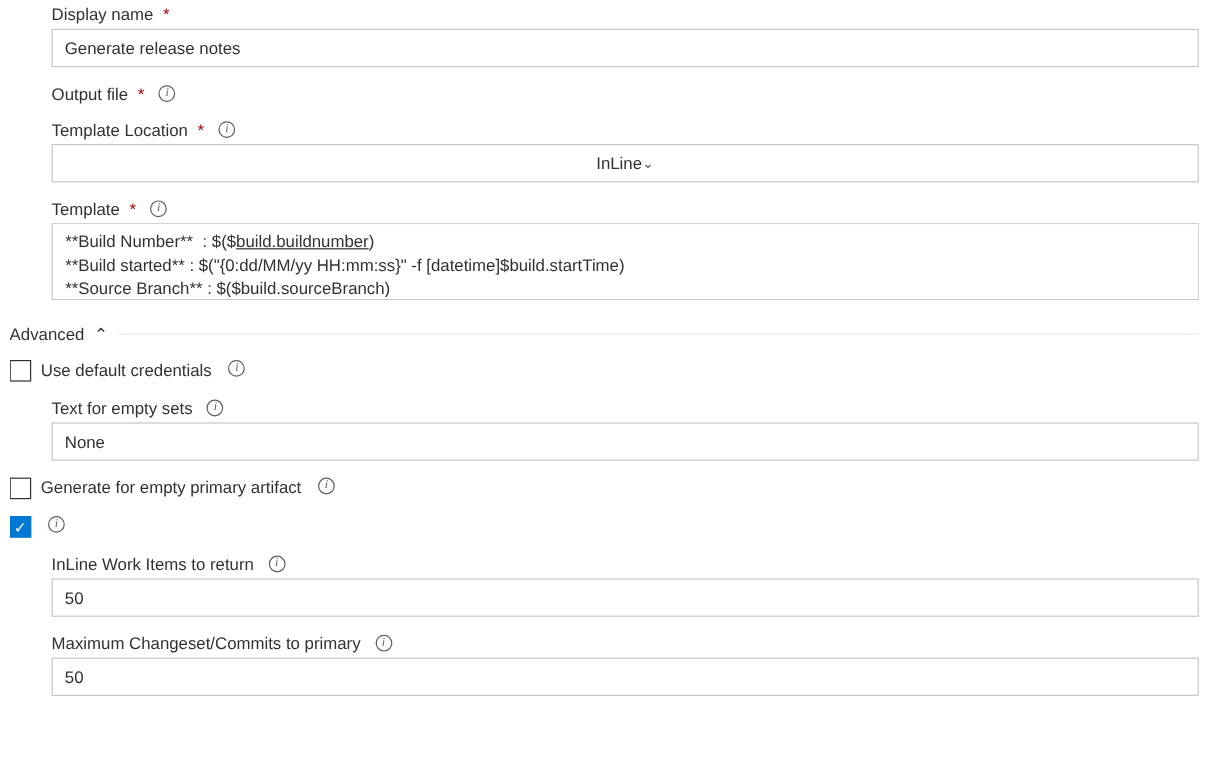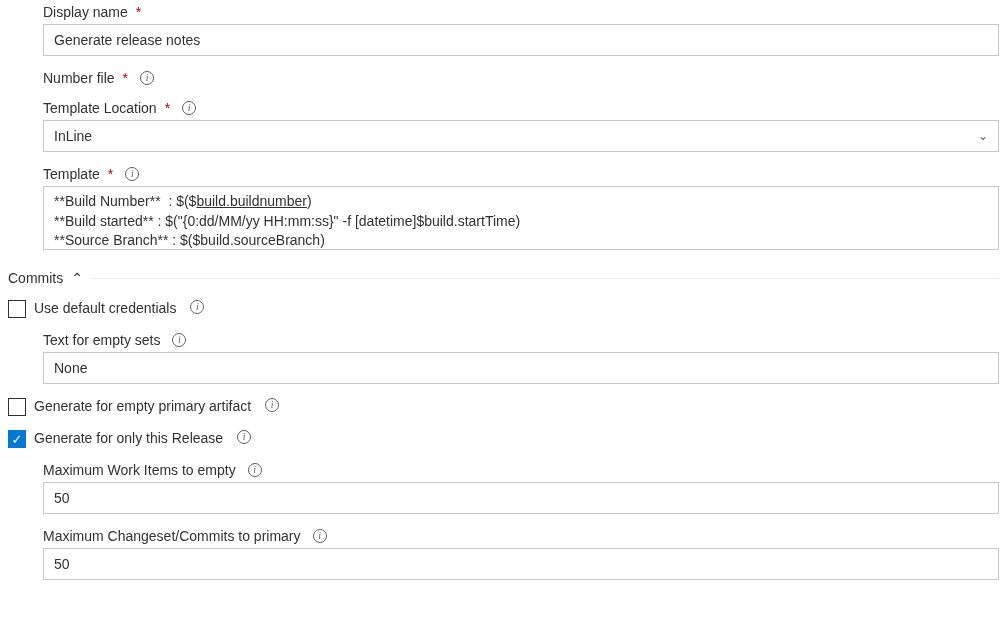--- a/index.html
+++ b/index.html
@@ -44,21 +44,21 @@
   font-size: 14px;
   color: #323130;
   padding: 5px 10px;
   outline: none;
 }
 .text-input { height: 32px; }
 .select-input {
   height: 32px;
   display: flex;
   align-items: center;
-  justify-content: space-between;
+  justify-content: center;
   cursor: pointer;
 }
 .chevron {
   font-size: 12px;
   color: #605e5c;
 }
 .textarea-input {
   height: 64px;
   resize: none;
   overflow-y: scroll;
@@ -115,21 +115,21 @@
 <div class="field-group">
   <div class="label-row">
     <span>Display name</span>
     <span class="required">*</span>
   </div>
   <input class="text-input" value="Generate release notes" style="">
 </div>
 
 <div class="field-group">
   <div class="label-row">
-    <span>Number file</span>
+    <span>Output file</span>
     <span class="required">*</span>
     <span class="info-icon">i</span>
   </div>
 </div>
 
 <div class="field-group">
   <div class="label-row">
     <span>Template Location</span>
     <span class="required">*</span>
     <span class="info-icon">i</span>
@@ -145,21 +145,21 @@
     <span>Template</span>
     <span class="required">*</span>
     <span class="info-icon">i</span>
   </div>
   <div class="textarea-input"><span>**Build Number**  : $($</span><span class="underline-part">build.buildnumber</span><span>)</span>
 <span>**Build started** : $("{0:dd/MM/yy HH:mm:ss}" -f [datetime]$build.startTime)</span>
 <span>**Source Branch** : $($build.sourceBranch)</span></div>
 </div>
 
 <div class="section-header">
-  <span>Commits</span>
+  <span>Advanced</span>
   <span class="chevron-up">⌃</span>
   <span class="line"></span>
 </div>
 
 <div class="checkbox-row">
   <span class="checkbox"></span>
   <span>Use default credentials</span>
   <span class="info-icon">i</span>
 </div>
 
@@ -174,27 +174,26 @@
 <div class="checkbox-row">
   <span class="checkbox"></span>
   <span>Generate for empty primary artifact</span>
   <span class="info-icon">i</span>
 </div>
 
 <div class="checkbox-row">
   <span class="checkbox checked">
       <span class="checkmark">✓</span>
     </span>
-  <span>Generate for only this Release</span>
   <span class="info-icon">i</span>
 </div>
 
 <div class="field-group">
   <div class="label-row">
-    <span>Maximum Work Items to empty</span>
+    <span>InLine Work Items to return</span>
     <span class="info-icon">i</span>
   </div>
   <input class="text-input" value="50" style="">
 </div>
 
 <div class="field-group">
   <div class="label-row">
     <span>Maximum Changeset/Commits to primary</span>
     <span class="info-icon">i</span>
   </div>

